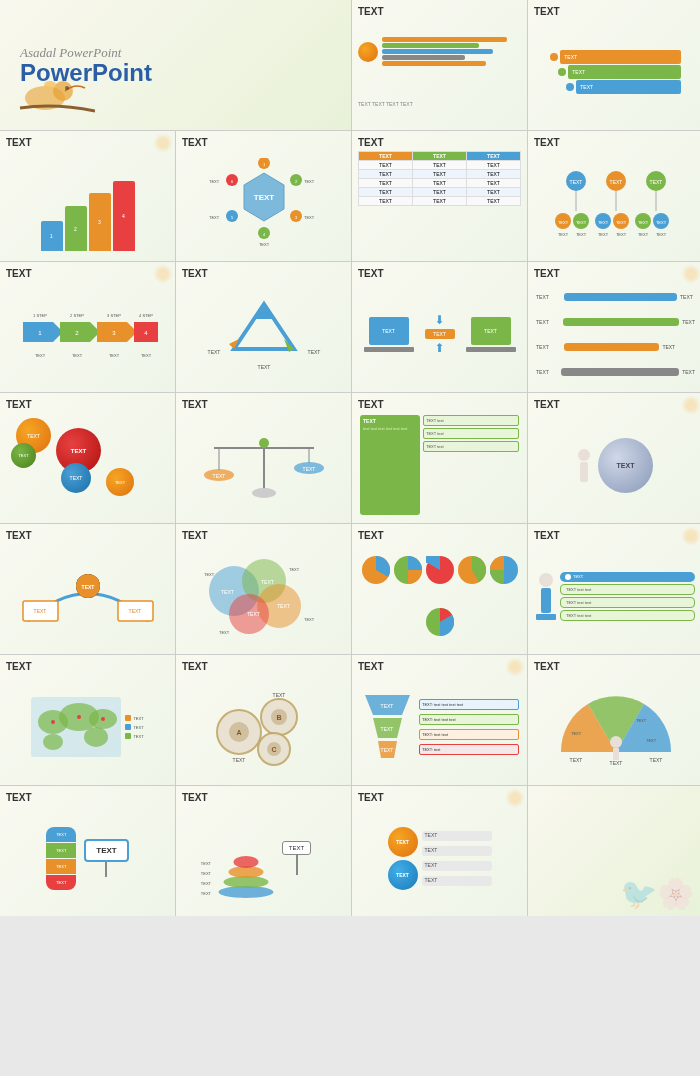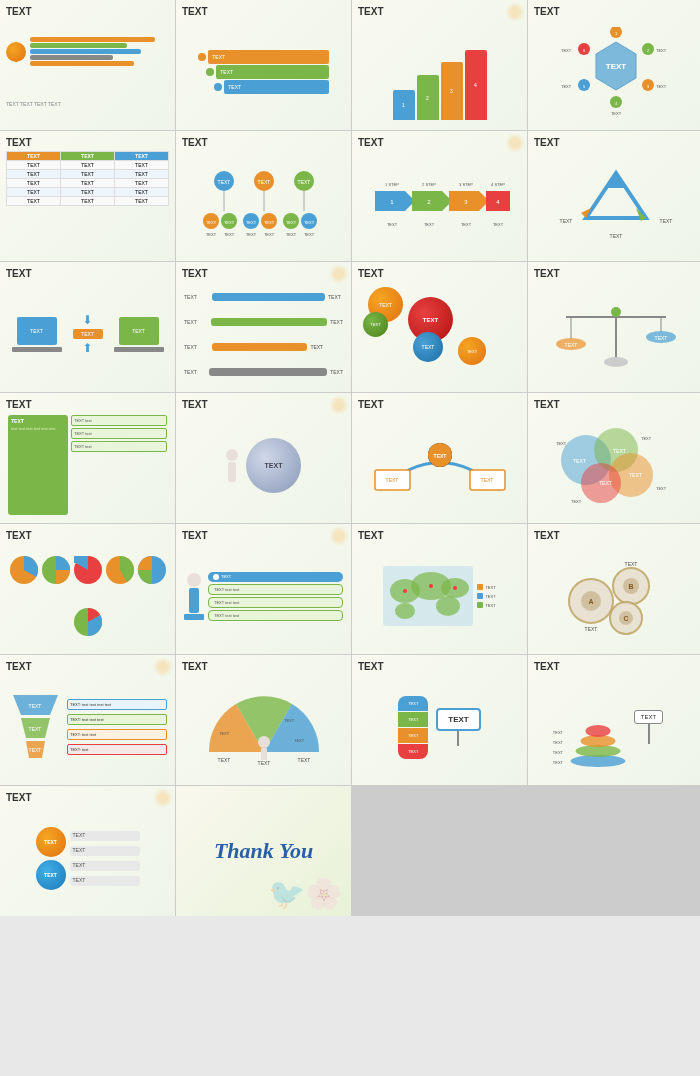--- a/index.html
+++ b/index.html
@@ -107,20 +107,42 @@
       text-align: center;
       background: #f9f9f9;
     }
     .mini-table tr:nth-child(even) td { background: #eef4fc; }
   </style>
 </head>
 <body>
 
 <div class="grid">
 
+  <div class="cell cell-wide header-cell" style="height:130px;">
+    <div style="position:relative;z-index:2;">
+      <div style="font-style:italic;font-size:13px;color:#888;font-family:Georgia,serif;">Asadal PowerPoint</div>
+      <div style="font-size:24px;font-weight:900;color:#2a5fa8;font-family:Arial Black,sans-serif;line-height:1;">PowerPoint</div>
+    </div>
+
+    <div style="position:absolute;bottom:5px;right:10px;font-size:35px;opacity:0.25;">🐦🌸</div>
+    <div style="position:absolute;top:5px;right:5px;font-size:18px;opacity:0.15;">🌼🌿</div>
+    <div style="position:absolute;inset:0;background:linear-gradient(135deg,#f9f8ee,#e8f2d8);z-index:0;"></div>
+    <div style="position:absolute;bottom:8px;left:15px;z-index:2;">
+      
+      <svg width="80" height="55" viewBox="0 0 80 55">
+        <ellipse cx="30" cy="35" rx="20" ry="12" fill="#e8a030" opacity="0.6"></ellipse>
+        <circle cx="48" cy="28" r="10" fill="#e8a030" opacity="0.7"></circle>
+        <ellipse cx="35" cy="22" rx="6" ry="4" fill="#f5c060" opacity="0.8"></ellipse>
+        <path d="M50 28 Q60 20 70 25" stroke="#c87020" fill="none" stroke-width="1.5"></path>
+        <circle cx="52" cy="25" r="2" fill="#333" opacity="0.6"></circle>
+
+        <path d="M5 45 Q40 40 80 48" stroke="#8B6030" fill="none" stroke-width="3"></path>
+      </svg>
+    </div>
+  </div>
 
 
   <div class="cell" style="background:linear-gradient(135deg,#f9f9f0,#eef5e8);">
     <div class="cell-inner">
       <div class="cell-title">TEXT</div>
       <div style="flex:1;display:flex;flex-direction:column;justify-content:space-around;">
 
         <div style="display:flex;align-items:center;gap:4px;">
           <div style="width:20px;height:20px;border-radius:50%;background:radial-gradient(circle at 35% 35%,#f5a623,#e07010);flex-shrink:0;"></div>
           <div style="flex:1;">
@@ -744,18 +766,15 @@
           <div style="width:70px;height:10px;background:#e8e8e8;border-radius:3px;font-size:5px;color:#555;padding:1px 3px;">TEXT</div>
         </div>
       </div>
     </div>
     <div class="deco-dots"></div>
   </div>
 
   <div class="cell thankyou-cell">
     <div style="position:absolute;inset:0;background:linear-gradient(135deg,#f9f8ee,#e8f2d8);z-index:0;"></div>
     <div style="position:absolute;bottom:5px;right:8px;font-size:30px;opacity:0.25;z-index:0;">🐦🌸</div>
-    <div style="position:relative;z-index:1;display:flex;flex-direction:column;align-items:center;justify-content:center;height:100%;">
-      <div style="font-size:22px;font-style:italic;font-weight:bold;color:#2a5fa8;font-family:Georgia,serif;">Thank You</div>
-    </div>
   </div>
 
 </div>
 
 </body></html>

